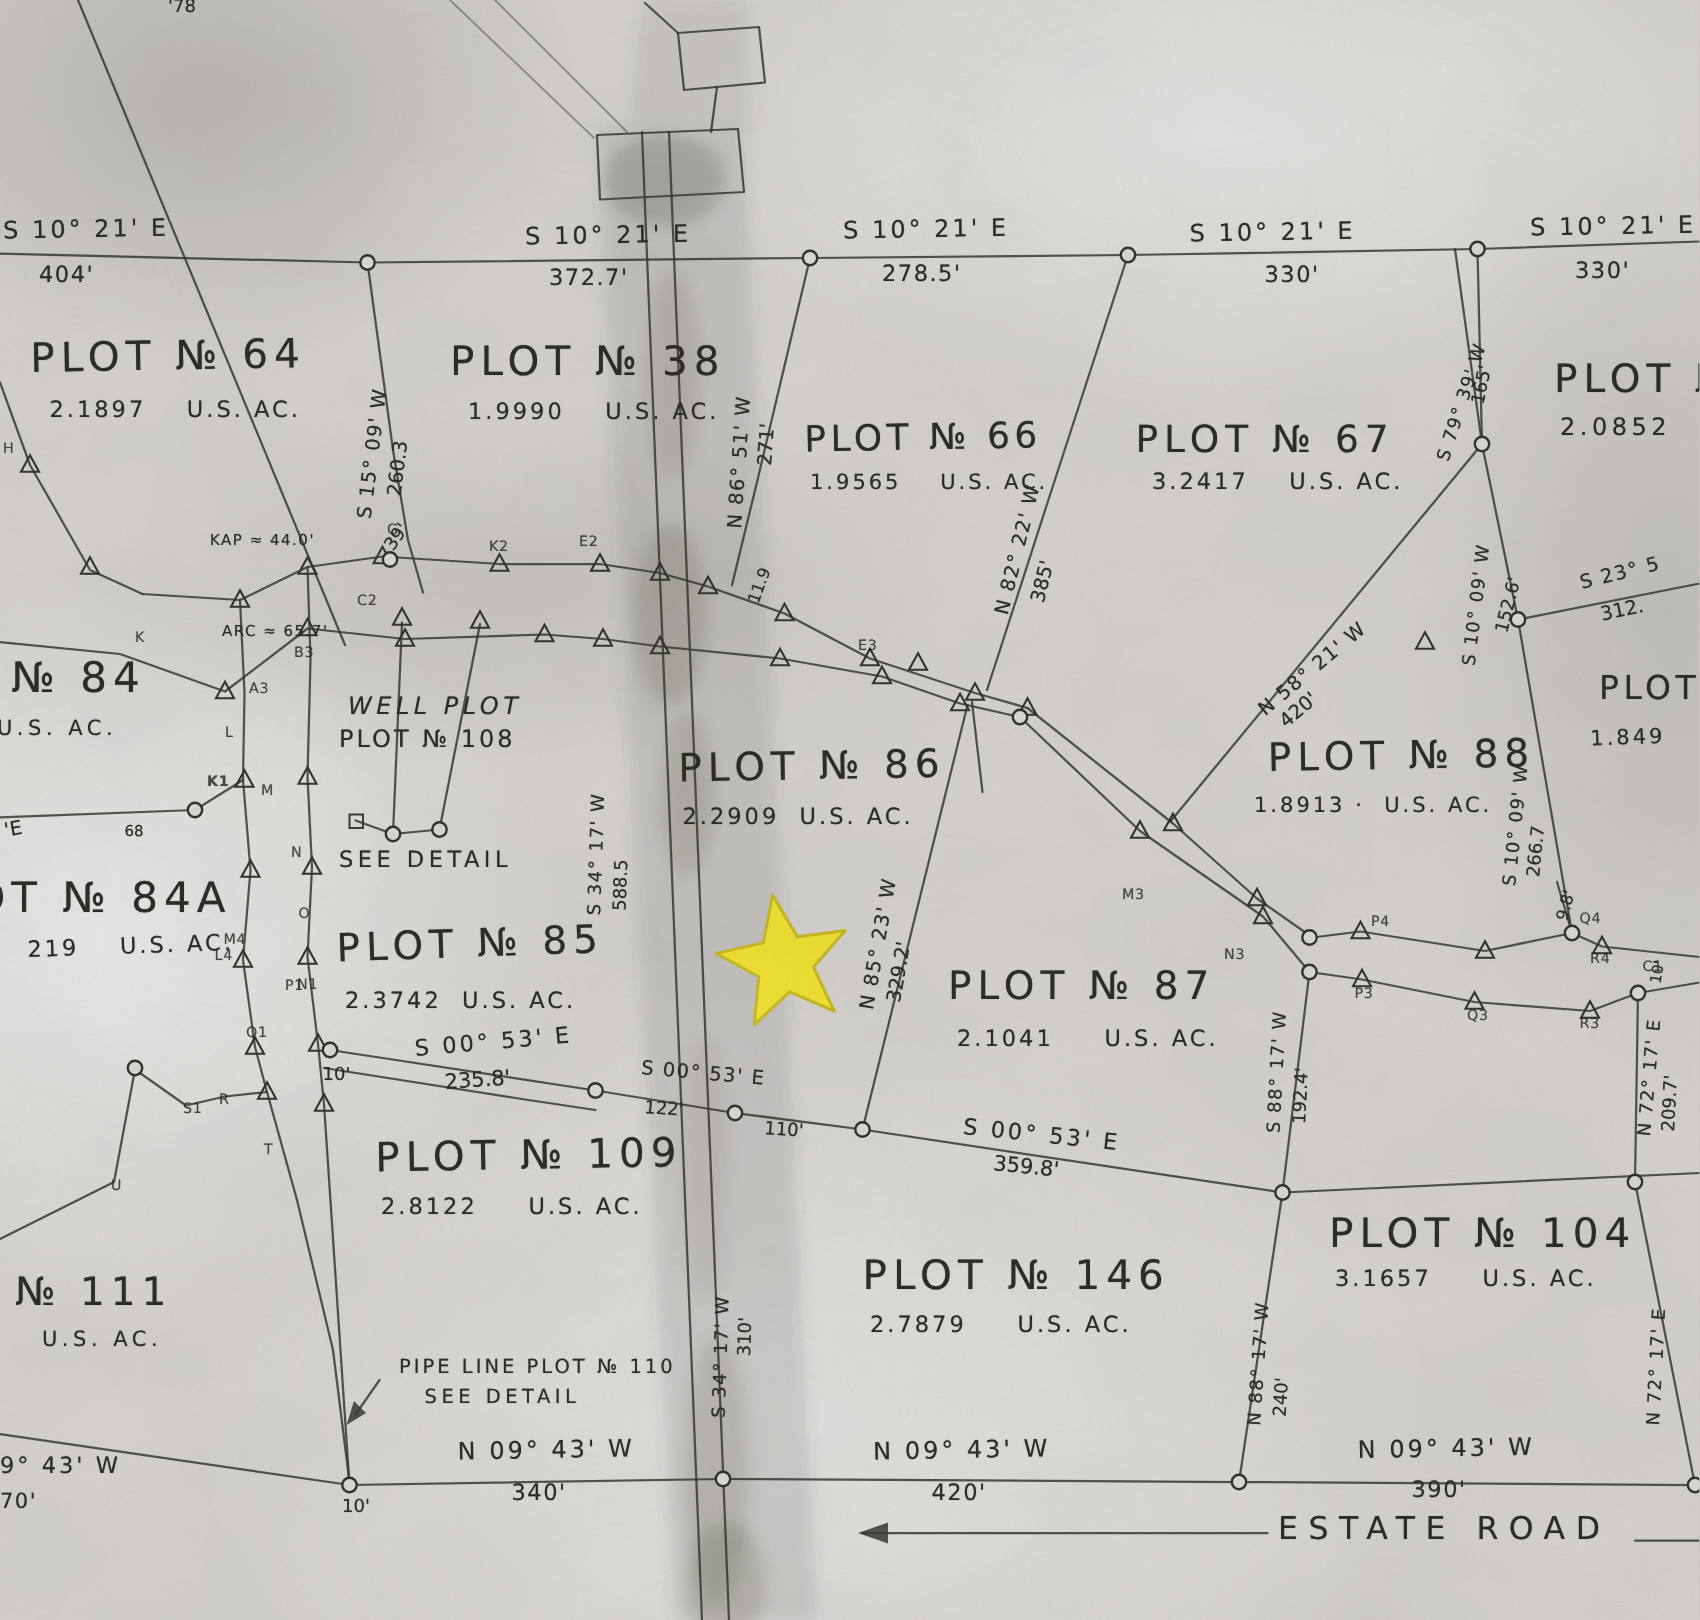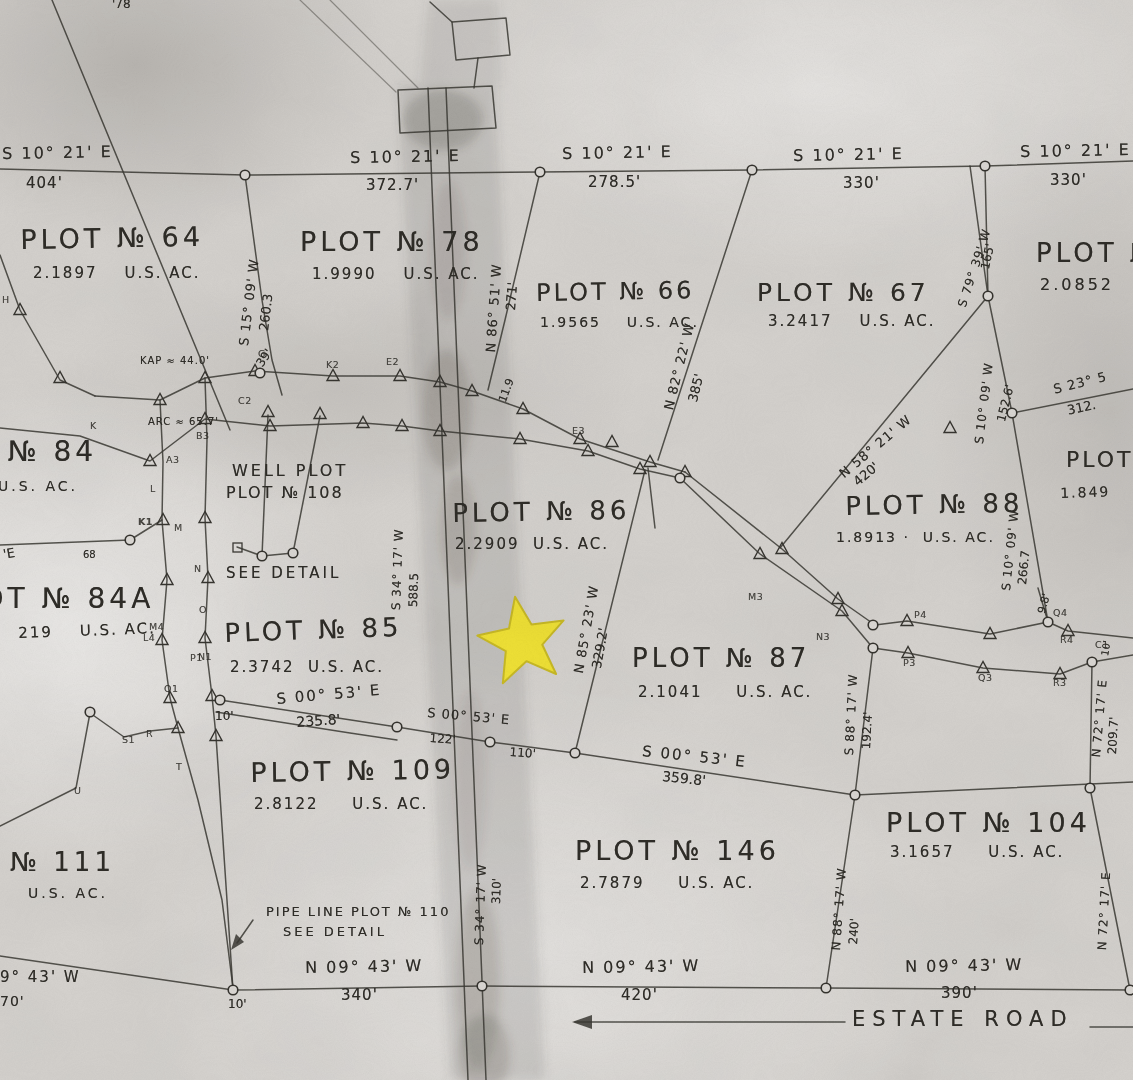--- a/index.html
+++ b/index.html
@@ -210,21 +210,21 @@
       <div class="lbl" style="left: 350px; top: 150px; font-size: 16px; letter-spacing: 2px; transform: rotate(-1deg);">S 10° 21' E</div>
       <div class="lbl" style="left: 366px; top: 178px; font-size: 15px; letter-spacing: 1px;">372.7'</div>
       <div class="lbl" style="left: 562px; top: 146px; font-size: 16px; letter-spacing: 2px; transform: rotate(-1deg);">S 10° 21' E</div>
       <div class="lbl" style="left: 588px; top: 175px; font-size: 15px; letter-spacing: 1px;">278.5'</div>
       <div class="lbl" style="left: 793px; top: 148px; font-size: 16px; letter-spacing: 2px; transform: rotate(-1deg);">S 10° 21' E</div>
       <div class="lbl" style="left: 843px; top: 176px; font-size: 15px; letter-spacing: 1px;">330'</div>
       <div class="lbl" style="left: 1020px; top: 144px; font-size: 16px; letter-spacing: 2px; transform: rotate(-1deg);">S 10° 21' E</div>
       <div class="lbl" style="left: 1050px; top: 173px; font-size: 15px; letter-spacing: 1px;">330'</div>
       <div class="lbl" style="left: 20px; top: 226px; font-size: 27px; letter-spacing: 4px; transform: rotate(-1deg);">PLOT № 64</div>
       <div class="lbl" style="left: 33px; top: 266px; font-size: 15px; letter-spacing: 2px;">2.1897    U.S. AC.</div>
-      <div class="lbl" style="left: 300px; top: 228px; font-size: 27px; letter-spacing: 4px;">PLOT № 78</div>
+      <div class="lbl" style="left: 300px; top: 228px; font-size: 27px; letter-spacing: 4px;">PLOT № 38</div>
       <div class="lbl" style="left: 312px; top: 267px; font-size: 15px; letter-spacing: 2px;">1.9990    U.S. AC.</div>
       <div class="lbl" style="left: 536px; top: 281px; font-size: 24px; letter-spacing: 3px; transform: rotate(-1deg);">PLOT № 66</div>
       <div class="lbl" style="left: 540px; top: 315px; font-size: 14px; letter-spacing: 2px;">1.9565    U.S. AC.</div>
       <div class="lbl" style="left: 757px; top: 280px; font-size: 25px; letter-spacing: 4px;">PLOT № 67</div>
       <div class="lbl" style="left: 768px; top: 314px; font-size: 15px; letter-spacing: 2px;">3.2417    U.S. AC.</div>
       <div class="lbl" style="left: 1036px; top: 240px; font-size: 26px; letter-spacing: 4px;">PLOT №</div>
       <div class="lbl" style="left: 1040px; top: 277px; font-size: 16px; letter-spacing: 3px;">2.0852</div>
       <div class="lbl" style="left: -92px; top: 438px; font-size: 28px; letter-spacing: 4px;">PLOT № 84</div>
       <div class="lbl" style="left: -2px; top: 479px; font-size: 14px; letter-spacing: 3px;">U.S. AC.</div>
       <div class="lbl" style="left: -58px; top: 585px; font-size: 28px; letter-spacing: 4px;">PLOT № 84A</div>
@@ -240,21 +240,21 @@
       <div class="lbl" style="left: 1066px; top: 449px; font-size: 22px; letter-spacing: 3px;">PLOT №</div>
       <div class="lbl" style="left: 1060px; top: 486px; font-size: 14px; letter-spacing: 2px; transform: rotate(-2deg);">1.849</div>
       <div class="lbl" style="left: 250px; top: 759px; font-size: 27px; letter-spacing: 4px; transform: rotate(-1deg);">PLOT № 109</div>
       <div class="lbl" style="left: 254px; top: 797px; font-size: 15px; letter-spacing: 2px;">2.8122     U.S. AC.</div>
       <div class="lbl" style="left: 575px; top: 837px; font-size: 27px; letter-spacing: 4px;">PLOT № 146</div>
       <div class="lbl" style="left: 580px; top: 876px; font-size: 15px; letter-spacing: 2px;">2.7879     U.S. AC.</div>
       <div class="lbl" style="left: 886px; top: 809px; font-size: 27px; letter-spacing: 4px; text-align: right;">PLOT № 104</div>
       <div class="lbl" style="left: 890px; top: 845px; font-size: 15px; letter-spacing: 2px;">3.1657     U.S. AC.</div>
       <div class="lbl" style="left: 10px; top: 849px; font-size: 26px; letter-spacing: 4px;">№ 111</div>
       <div class="lbl" style="left: 28px; top: 886px; font-size: 14px; letter-spacing: 3px;">U.S. AC.</div>
-      <div class="lbl" style="left: 232px; top: 463px; font-size: 16px; letter-spacing: 3px;">WELL PLOT</div>
+      <div class="lbl" style="left: 232px; top: 463px; font-size: 16px; letter-spacing: 3px; font-style: italic;">WELL PLOT</div>
       <div class="lbl" style="left: 226px; top: 485px; font-size: 16px; letter-spacing: 2px;">PLOT № 108</div>
       <div class="lbl" style="left: 226px; top: 566px; font-size: 15px; letter-spacing: 3px;">SEE DETAIL</div>
       <div class="lbl" style="left: 266px; top: 905px; font-size: 13px; letter-spacing: 2px;">PIPE LINE PLOT № 110</div>
       <div class="lbl" style="left: 283px; top: 925px; font-size: 13px; letter-spacing: 3px;">SEE DETAIL</div>
       <div class="lbl" style="left: 140px; top: 356px; font-size: 10px; letter-spacing: 1px;">KAP ≈ 44.0'</div>
       <div class="lbl" style="left: 148px; top: 369px; font-size: 10px; letter-spacing: 1px; margin-top: 48px;">ARC ≈ 65.7'</div>
       <div class="lbl" style="left: 852px; top: 1009px; font-size: 21px; letter-spacing: 7px;">ESTATE ROAD</div>
       <div class="lbl" style="left: 305px; top: 960px; font-size: 16px; letter-spacing: 2px; transform: rotate(-1deg);">N 09° 43' W</div>
       <div class="lbl" style="left: 341px; top: 988px; font-size: 15px; letter-spacing: 1px;">340'</div>
       <div class="lbl" style="left: 582px; top: 960px; font-size: 16px; letter-spacing: 2px; transform: rotate(-1deg);">N 09° 43' W</div>

